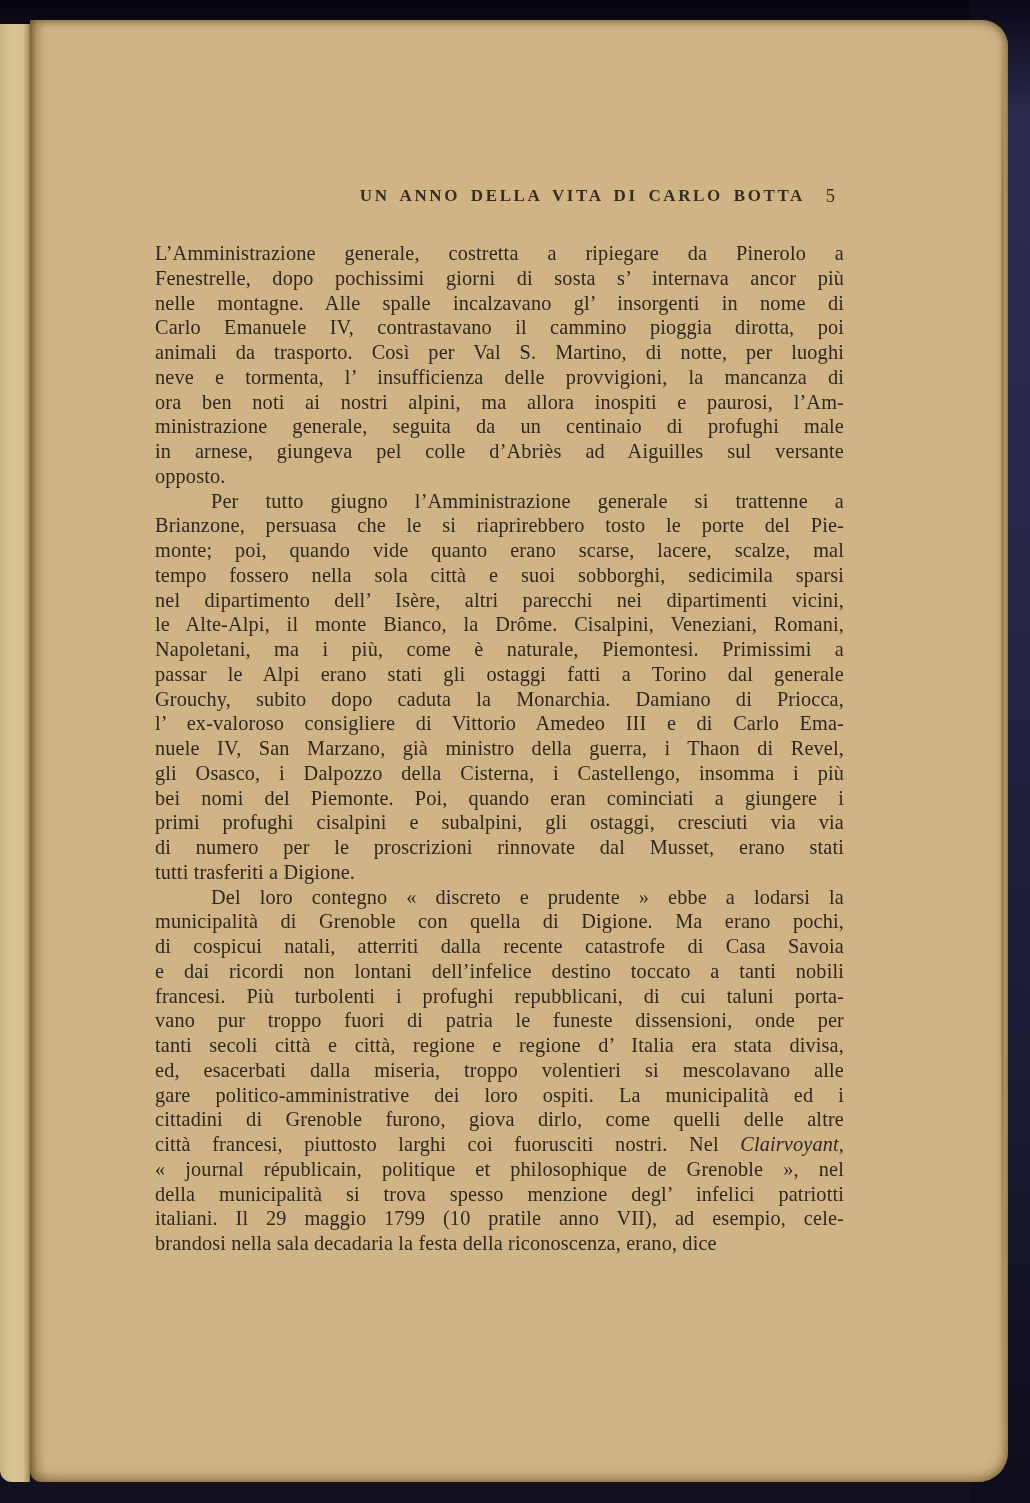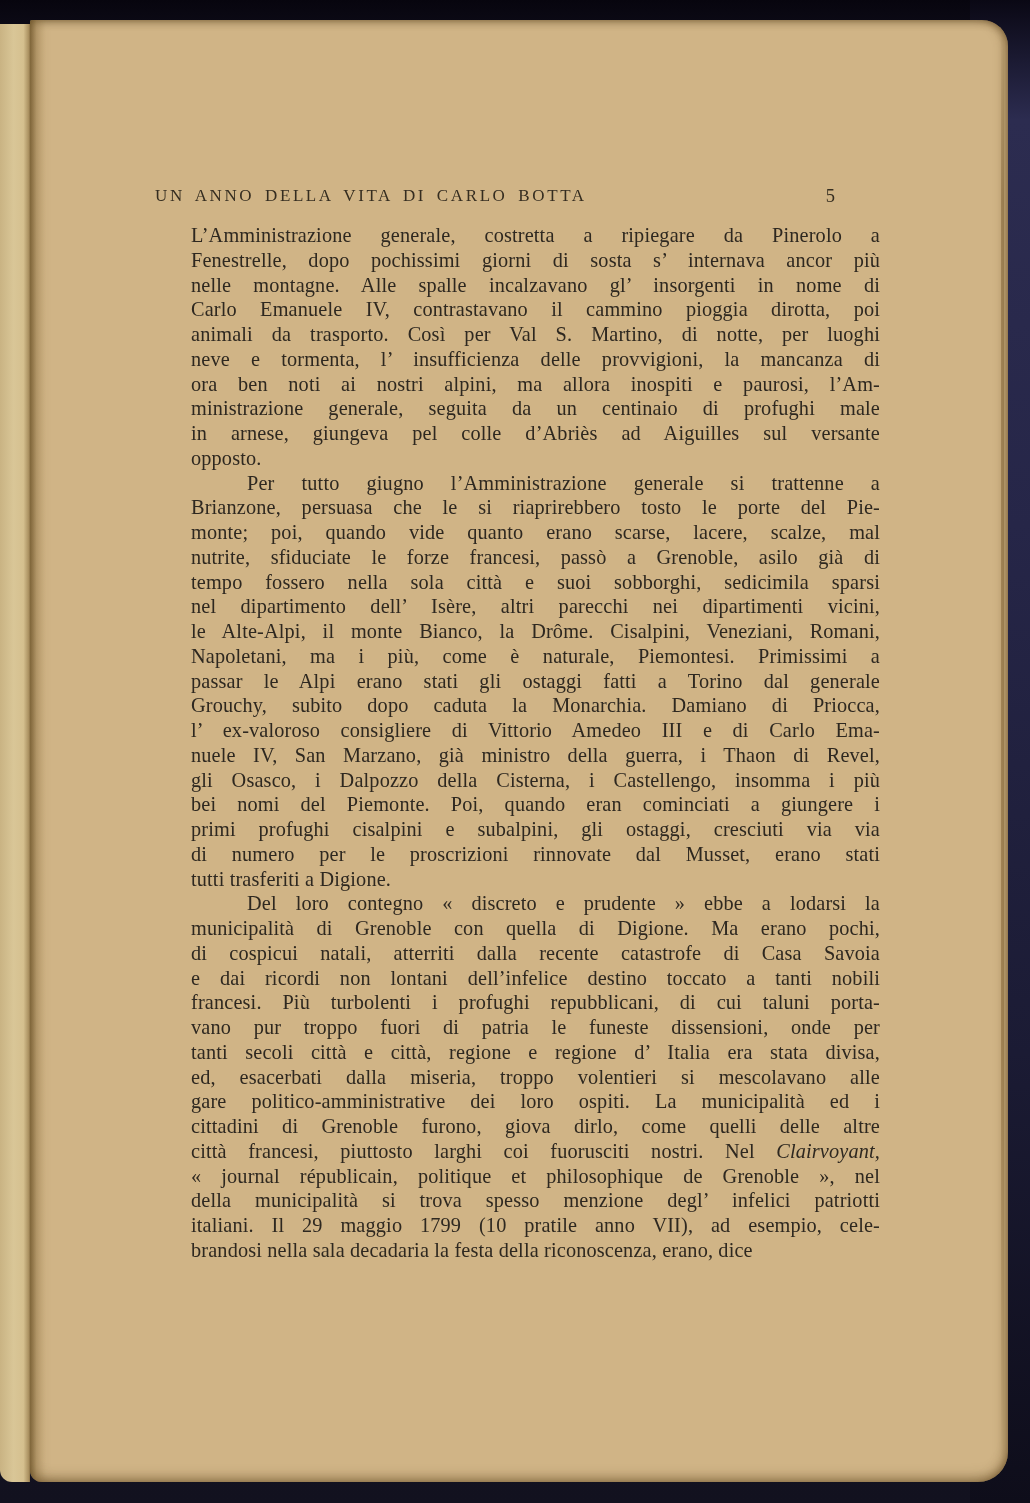--- a/index.html
+++ b/index.html
@@ -79,40 +79,40 @@
     left: 125px;
     top: 166px;
     width: 690px;
     height: 26px;
     color: #352d20;
   }
   .header-title {
     position: absolute;
     left: 0;
     right: 40px;
-    text-align: left;
+    text-align: right;
     font-size: 17px;
     letter-spacing: 2.6px;
     word-spacing: 4px;
     white-space: nowrap;
+    font-weight: bold;
   }
   .page-number {
     position: absolute;
     right: 10px;
     top: 0;
     font-size: 18.5px;
   }
   .text-block {
     position: absolute;
     left: 125px;
-    top: 203px;
+    top: 221px;
     width: 689px;
     color: #2e2820;
     font-size: 20.3px;
-    margin-left: 36px;
   }
   .text-line {
     line-height: 24.75px;
     height: 24.75px;
     text-align: justify;
     text-align-last: justify;
     letter-spacing: 0.15px;
   }
   .text-line.para-end {
     text-align-last: left;
@@ -148,21 +148,20 @@
         <div class="text-line"><span>neve e tormenta, l’ insufficienza delle provvigioni, la mancanza di</span></div>
         <div class="text-line"><span>ora ben noti ai nostri alpini, ma allora inospiti e paurosi, l’Am-</span></div>
         <div class="text-line"><span>ministrazione generale, seguita da un centinaio di profughi male</span></div>
         <div class="text-line"><span>in arnese, giungeva pel colle d’Abriès ad Aiguilles sul versante</span></div>
         <div class="text-line para-end"><span>opposto.</span></div>
       </div>
       <div>
         <div class="text-line indent"><span>Per tutto giugno l’Amministrazione generale si trattenne a</span></div>
         <div class="text-line"><span>Brianzone, persuasa che le si riaprirebbero tosto le porte del Pie-</span></div>
         <div class="text-line"><span>monte; poi, quando vide quanto erano scarse, lacere, scalze, mal</span></div>
-        <div class="text-line"><span>nutrite, sfiduciate le forze francesi, passò a Grenoble, asilo già di</span></div>
         <div class="text-line"><span>tempo fossero nella sola città e suoi sobborghi, sedicimila sparsi</span></div>
         <div class="text-line"><span>nel dipartimento dell’ Isère, altri parecchi nei dipartimenti vicini,</span></div>
         <div class="text-line"><span>le Alte-Alpi, il monte Bianco, la Drôme. Cisalpini, Veneziani, Romani,</span></div>
         <div class="text-line"><span>Napoletani, ma i più, come è naturale, Piemontesi. Primissimi a</span></div>
         <div class="text-line"><span>passar le Alpi erano stati gli ostaggi fatti a Torino dal generale</span></div>
         <div class="text-line"><span>Grouchy, subito dopo caduta la Monarchia. Damiano di Priocca,</span></div>
         <div class="text-line"><span>l’ ex-valoroso consigliere di Vittorio Amedeo III e di Carlo Ema-</span></div>
         <div class="text-line"><span>nuele IV, San Marzano, già ministro della guerra, i Thaon di Revel,</span></div>
         <div class="text-line"><span>gli Osasco, i Dalpozzo della Cisterna, i Castellengo, insomma i più</span></div>
         <div class="text-line"><span>bei nomi del Piemonte. Poi, quando eran cominciati a giungere i</span></div>

